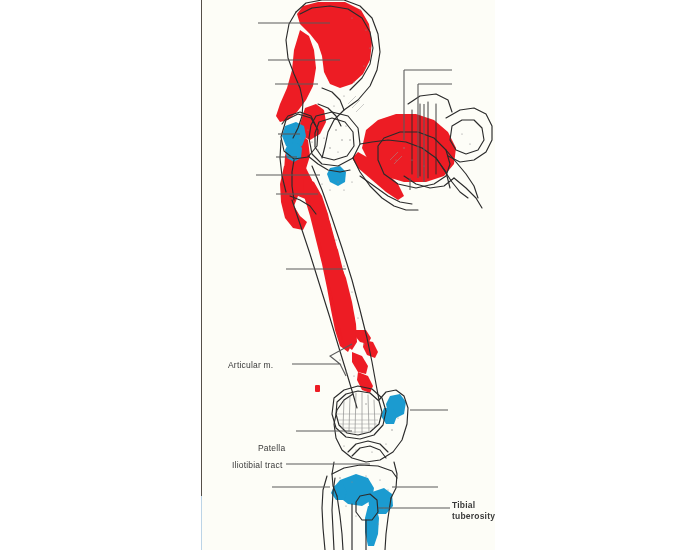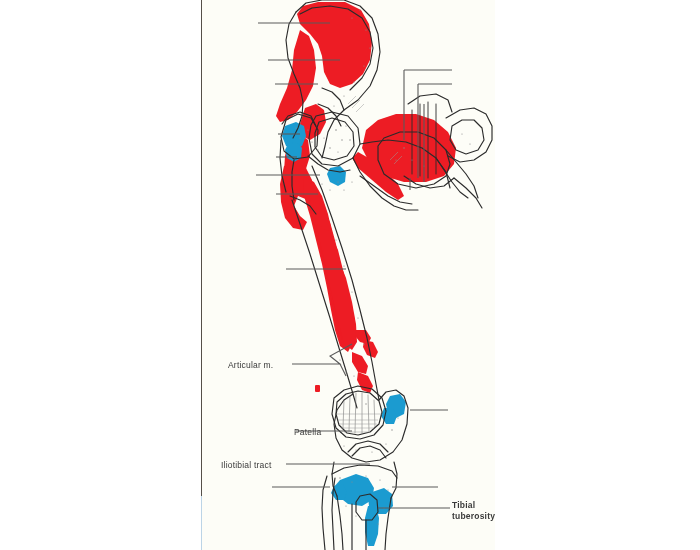--- a/index.html
+++ b/index.html
@@ -55,22 +55,22 @@
   .lbl {
     position: absolute;
     font-family: "Liberation Sans", sans-serif;
     font-size: 8.5px;
     color: #3a3a3a;
     letter-spacing: 0.2px;
     white-space: nowrap;
     line-height: 10.5px;
   }
   #lbl-articular { left: 228px; top: 360px; }
-  #lbl-patella   { left: 258px; top: 427px; margin-left: 36px; }
-  #lbl-iliotibial{ left: 221px; top: 460px; }
+  #lbl-patella   { left: 258px; top: 443px; }
+  #lbl-iliotibial{ left: 232px; top: 460px; }
   #lbl-tibial    { left: 452px; top: 500px; font-weight: bold; }
 </style>
 </head>
 <body>
 
 <div id="stage">
 
   <div id="page-sheet"></div>
   <div id="page-edge-dark"></div>
   <div id="page-edge-light"></div>

